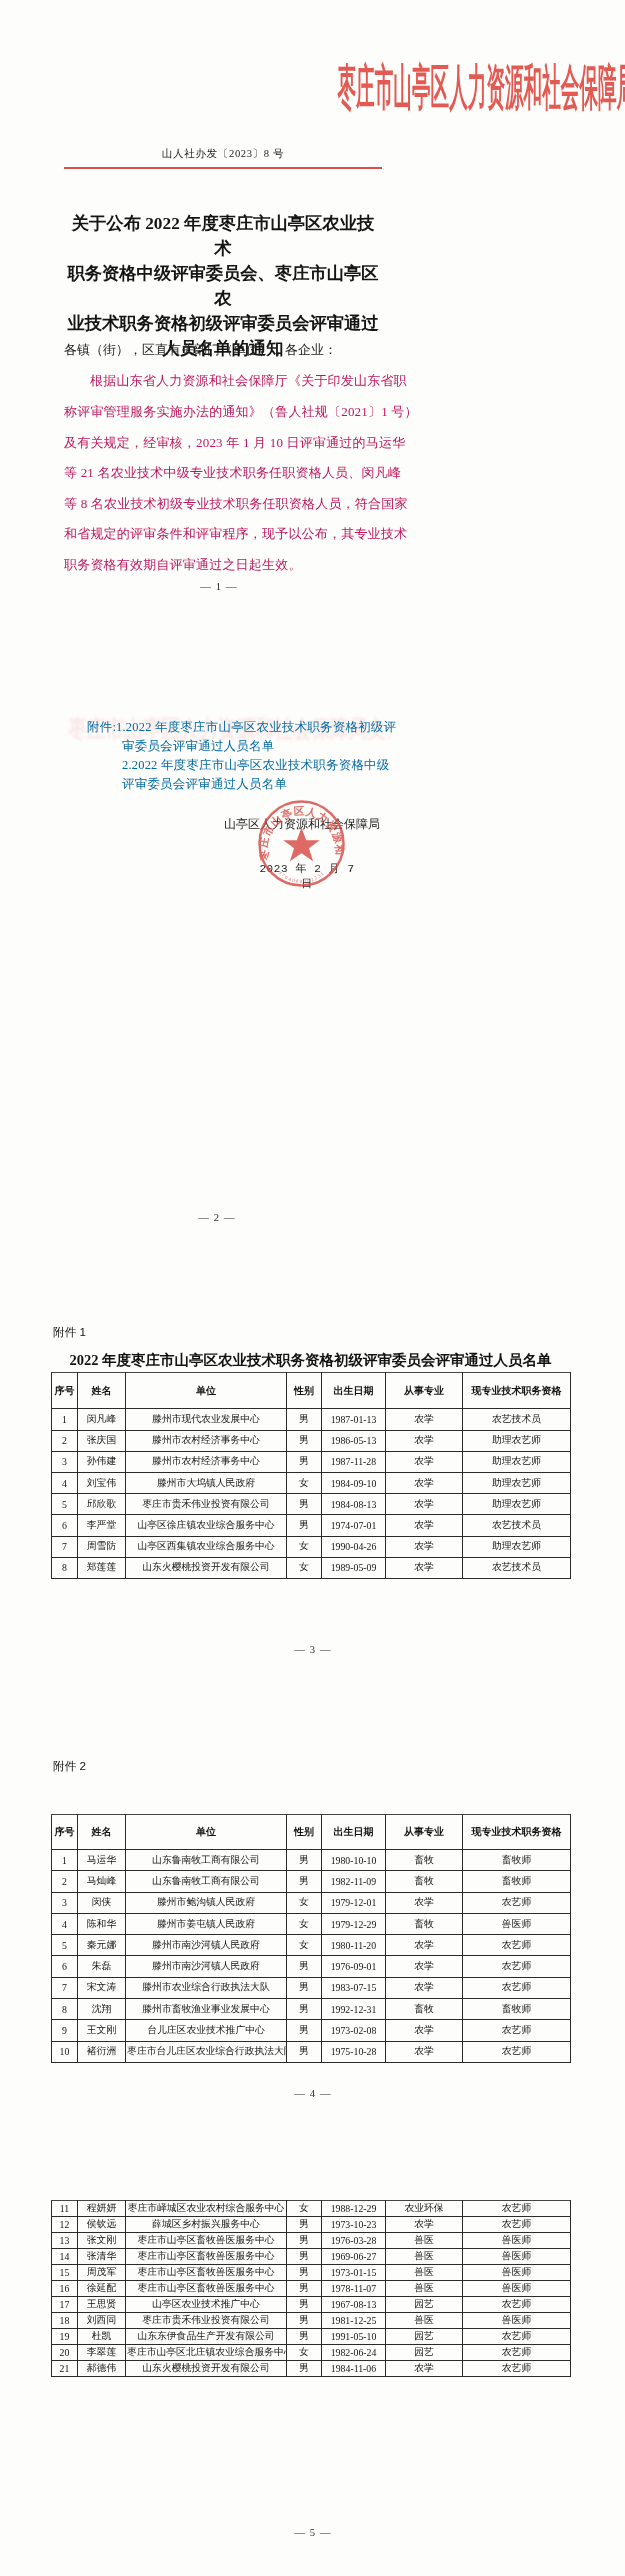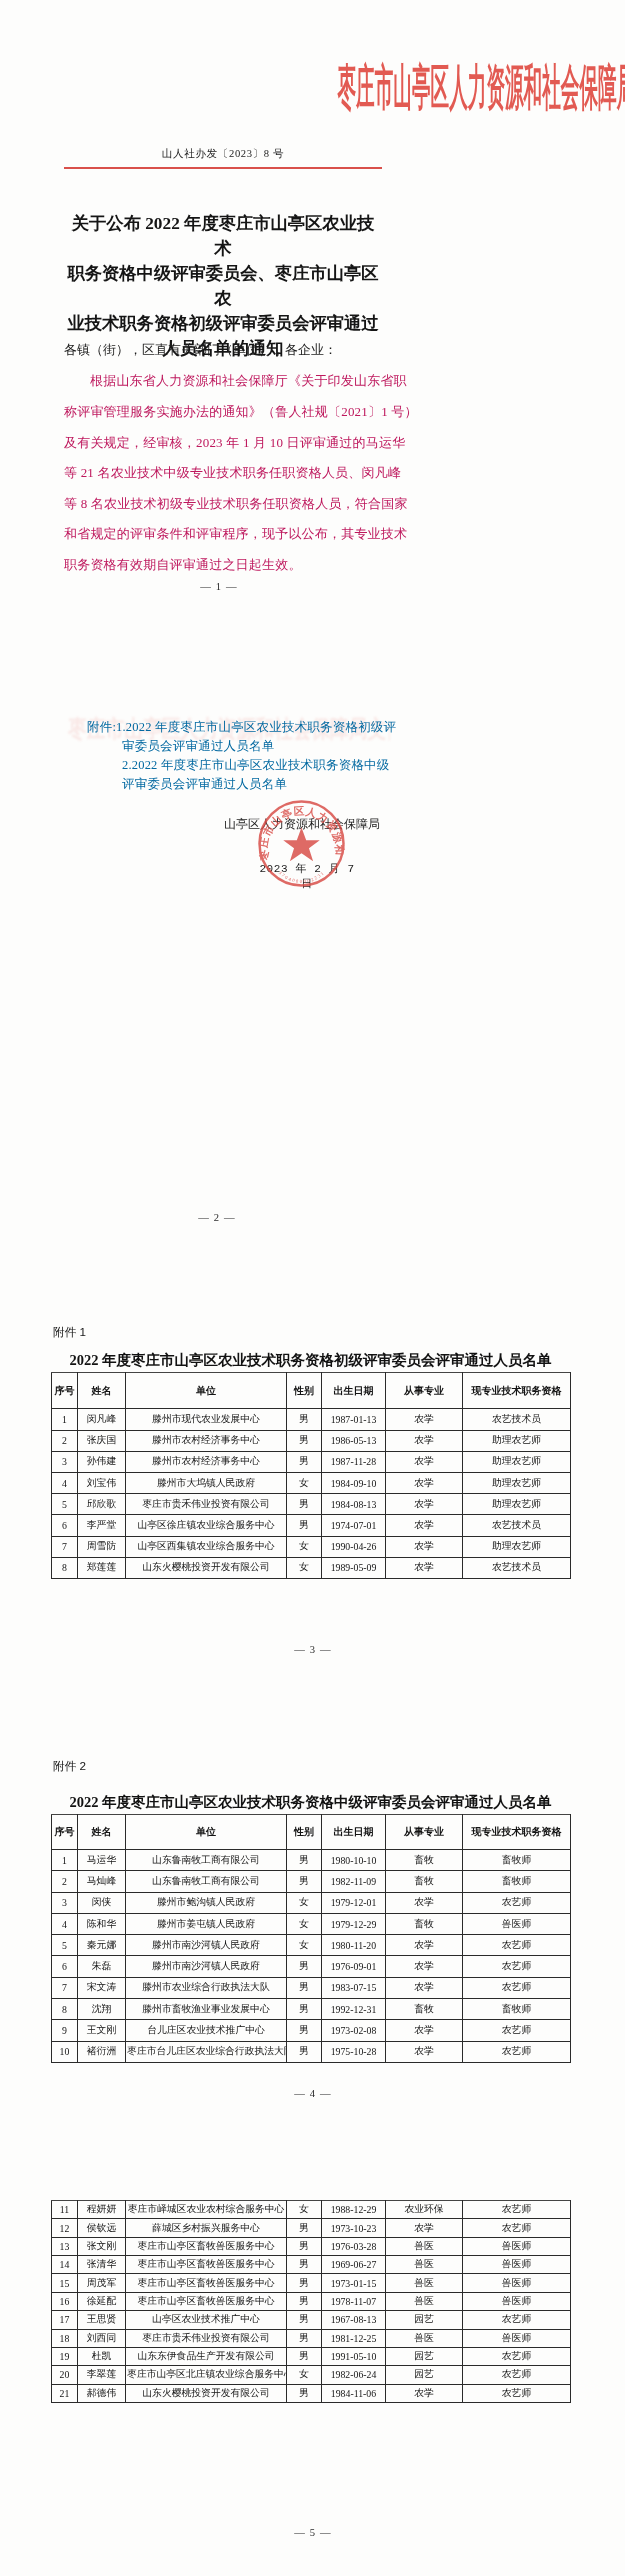--- a/index.html
+++ b/index.html
@@ -42,21 +42,21 @@
     border:0.6px solid #2a2a2a; border-top:1.1px solid #444; border-bottom-color:#2a2a2a;
     text-align:center; vertical-align:middle; padding:0 1.1px;
     font-size:9.8px; color:#141414; overflow:hidden; white-space:nowrap; }
   table.roster { border:1.1px solid #161616; }
   table.roster th { font-family:"Liberation Sans","DejaVu Sans",sans-serif;
     font-weight:bold; font-size:10px; }
   #table1 { top:1372px; height:207px; }
   #table1 th { height:24px; }
   #table2 { top:1814px; height:249px; }
   #table2 th { height:23px; }
-  #table3 { top:2200px; height:203px; }
+  #table3 { top:2200px; height:177px; }
 </style>
 </head>
 <body>
 
 <div class="canvas">
 
   <div class="abs agency-header">
     <span>枣庄市山亭区人力资源和社会保障局文件</span>
   </div>
   <div class="abs doc-number">山人社办发〔2023〕8 号</div>
@@ -202,21 +202,20 @@
           <td>女</td>
           <td>1989-05-09</td>
           <td>农学</td>
           <td>农艺技术员</td>
         </tr>
       </tbody>
   </table>
   <div class="abs pagemark" style="top:1644px;left:274px">— 3 —</div>
 
   <div class="abs attach-label" style="top:1759px">附件 2</div>
-  <div class="abs table-title" style="top:1793px">2022 年度枣庄市山亭区农业技术职务资格中级评审委员会评审通过人员名单</div>
   <table class="roster" id="table2">
     <colgroup>
         <col style="width:26px">
         <col style="width:48px">
         <col style="width:161px">
         <col style="width:35px">
         <col style="width:64px">
         <col style="width:77px">
         <col style="width:108px">
       </colgroup>

